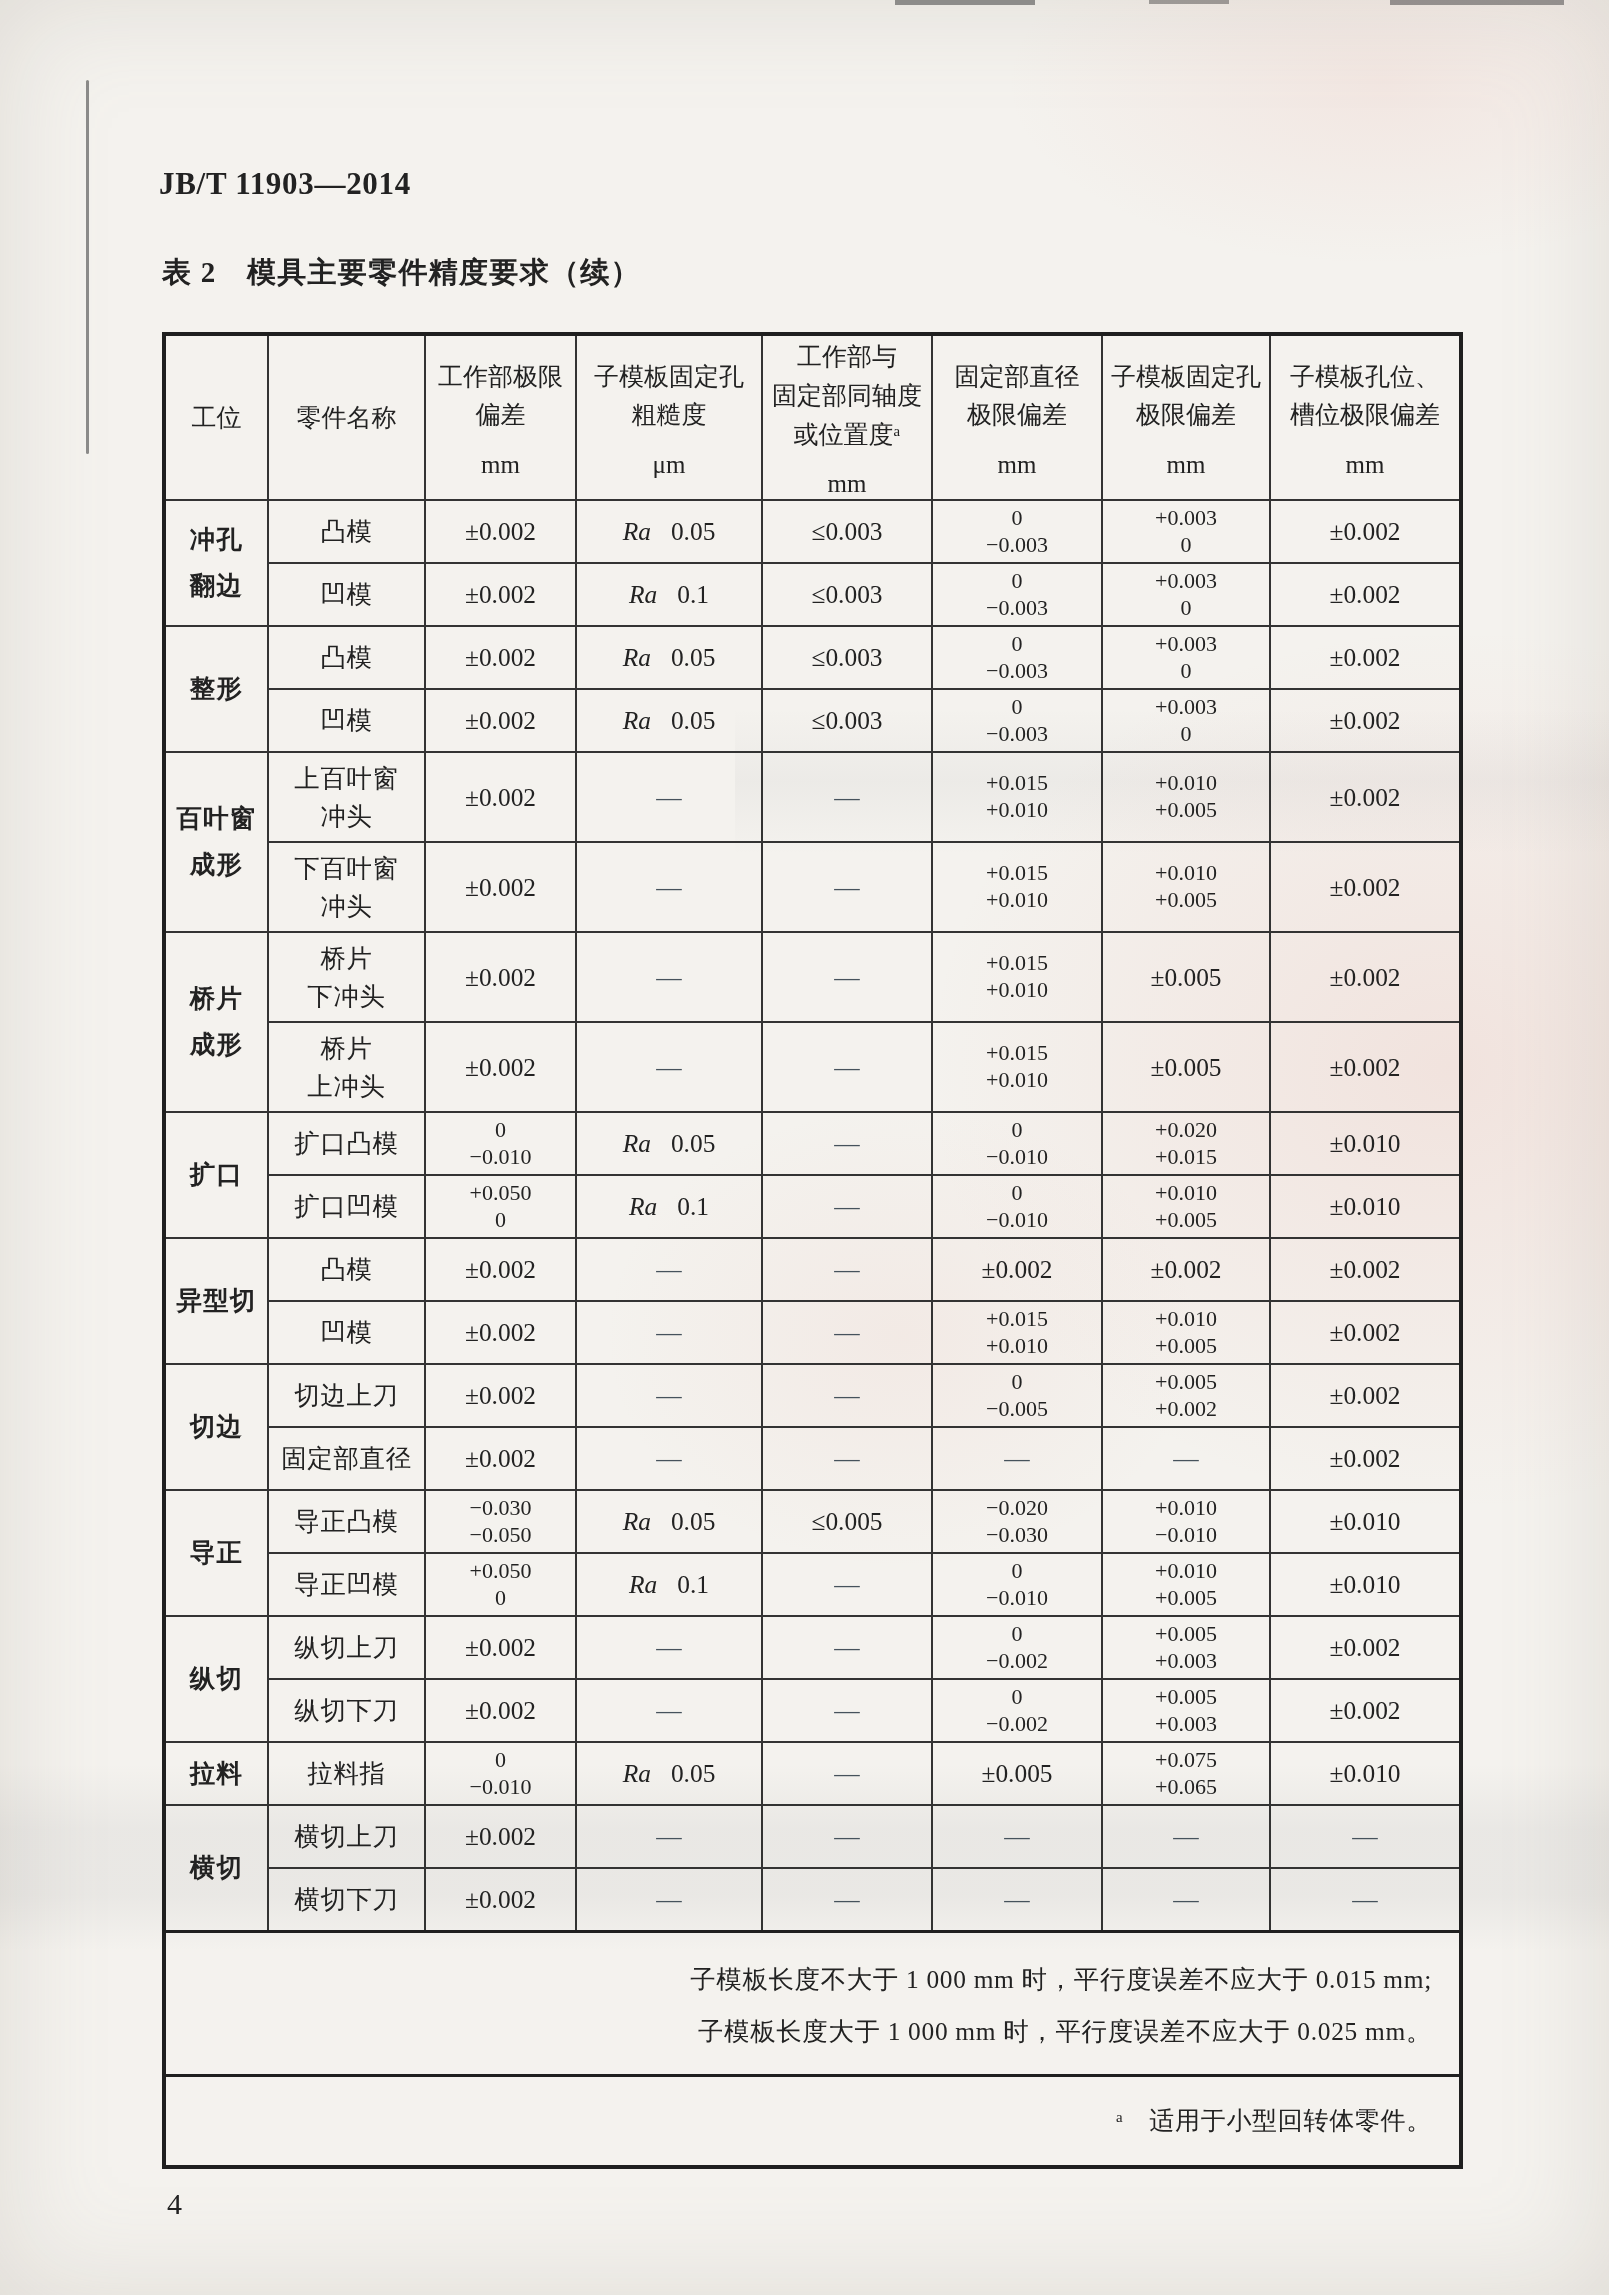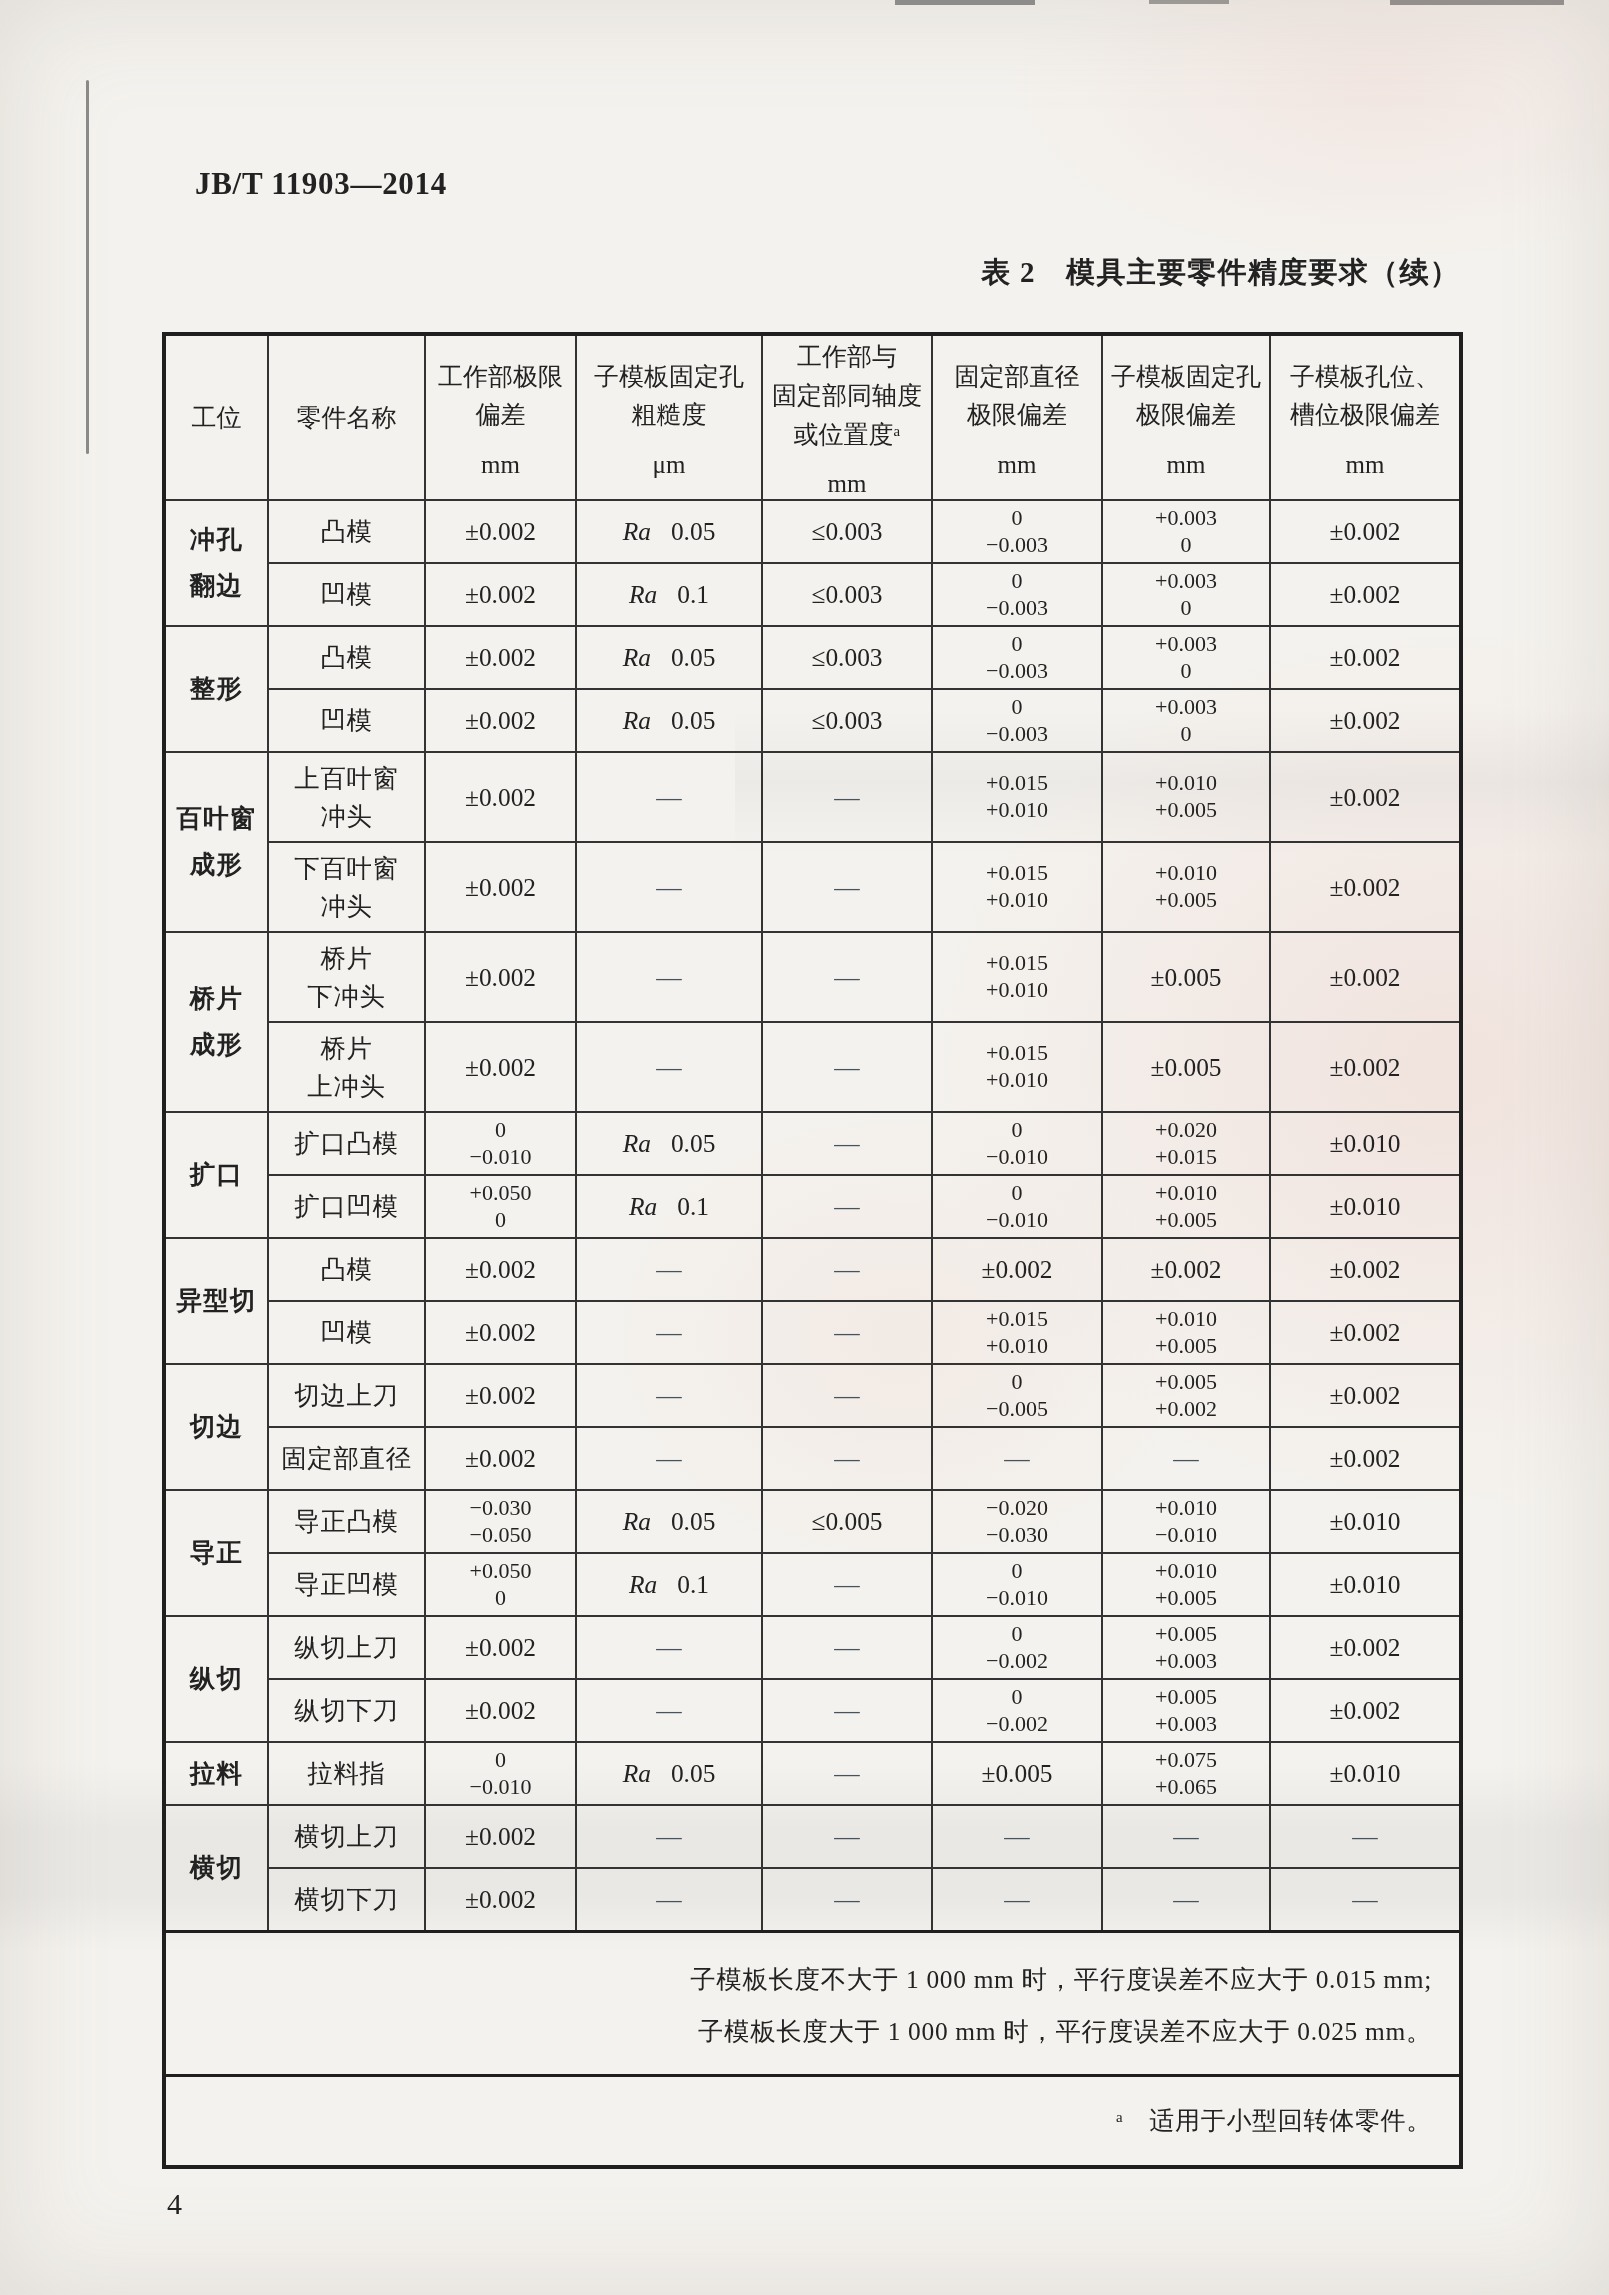--- a/index.html
+++ b/index.html
@@ -40,25 +40,25 @@
   .edge-left{
     left:86px;top:80px;width:3.3px;height:374px;
     background:rgba(35,35,38,0.5);border-radius:2px;
   }
   .tick-top1{left:895px;top:0;width:140px;height:4.7px;background:rgba(28,28,30,0.45);}
   .tick-top2{left:1149px;top:0;width:80px;height:4px;background:rgba(28,28,30,0.38);}
   .tick-top3{left:1390px;top:0;width:174px;height:4.7px;background:rgba(28,28,30,0.42);}
 
   .doc-number{
     position:absolute;left:159px;top:166px;
-    font-size:31px;font-weight:700;letter-spacing:0.7px;margin-left:36px;
+    font-size:31px;font-weight:700;letter-spacing:0.7px;
   }
   .table-title{
     position:absolute;left:162px;top:253px;width:1298px;
-    text-align:right;font-size:29px;font-weight:700;letter-spacing:1.3px;
+    text-align:left;font-size:29px;font-weight:700;letter-spacing:1.3px;
   }
   table.spec-table{
     position:absolute;left:162px;top:332px;width:1298px;
     border-collapse:collapse;table-layout:fixed;
     border:4px solid #1f1f1f;
     z-index:2;
   }
   .spec-table th,.spec-table td{
     border:2px solid #333;
     text-align:center;vertical-align:middle;

